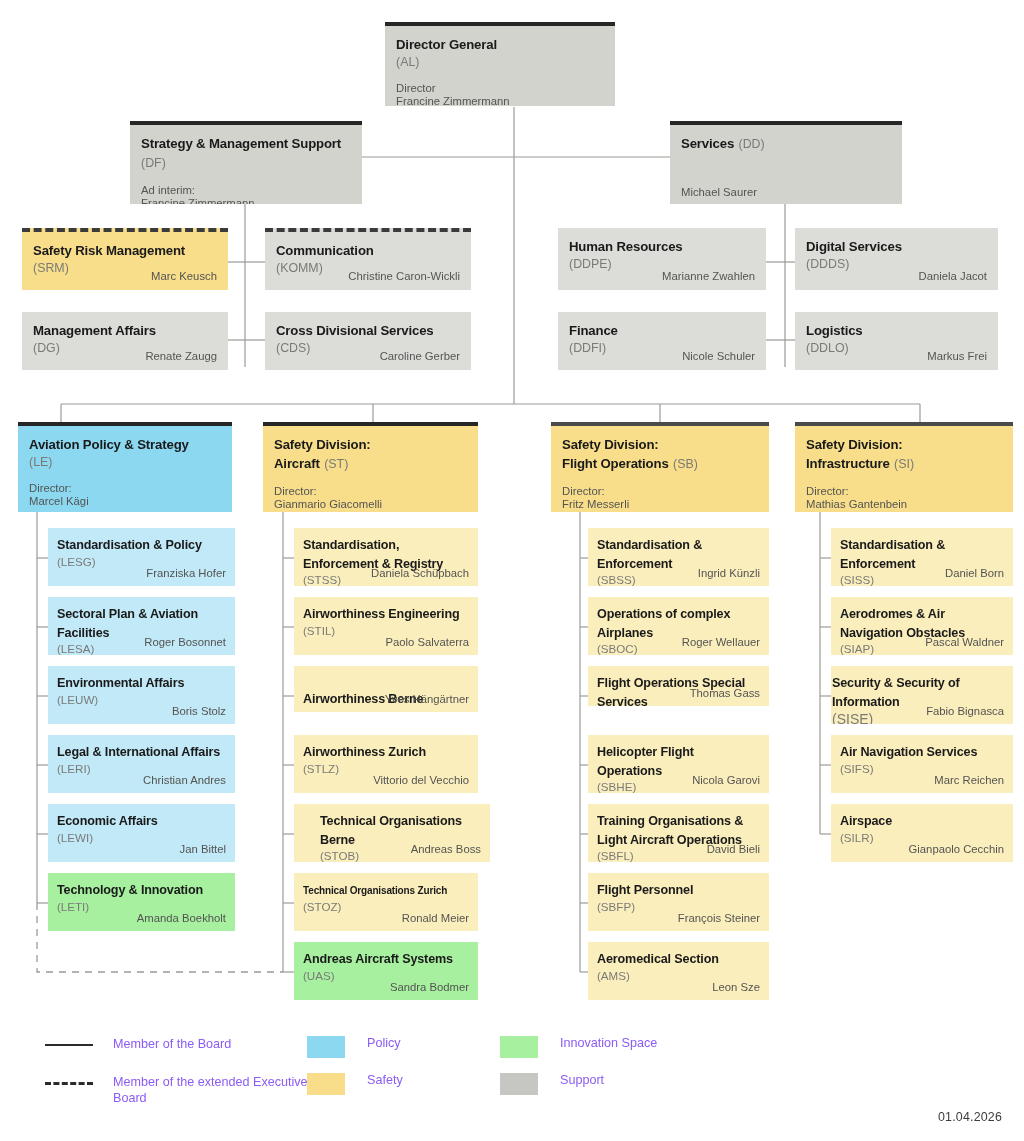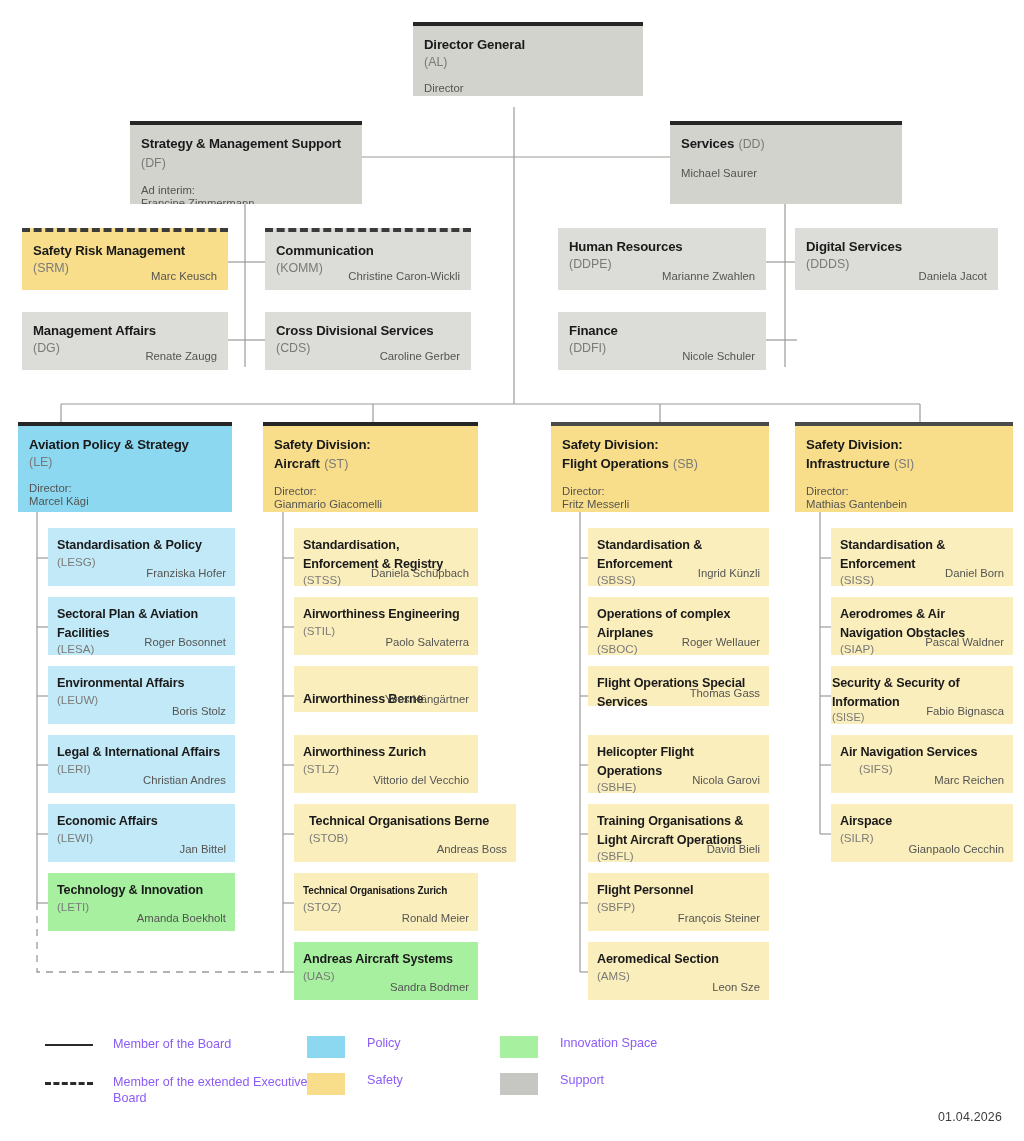--- a/index.html
+++ b/index.html
@@ -165,39 +165,39 @@
       <line x1="820" y1="696" x2="833" y2="696"></line>
       <line x1="820" y1="765" x2="833" y2="765"></line>
       <line x1="820" y1="834" x2="833" y2="834"></line>
     </g>
 
     <g stroke="#9a9a98" stroke-width="1.3" fill="none" stroke-dasharray="7 6">
       <path d="M37 903 L37 972 L283 972"></path>
     </g>
   </svg>
 
-  <div class="box c-support board-top" style="left:413px; top:22px; width:230px; height:74px;">
+  <div class="box c-support board-top" style="left:385px; top:22px; width:230px; height:84px;">
     <div><span class="title">Director General</span>
     </div>
     <div class="abbr-line">(AL)</div>
     <div class="role">Director</div>
     <div class="person">Francine Zimmermann</div>
   </div>
 
   <div class="box c-support board-top" style="left:130px; top:121px; width:232px; height:83px;">
     <div><span class="title">Strategy &amp; Management Support</span>
       <span class="abbr">(DF)</span></div>
     <div class="role">Ad interim:</div>
     <div class="person">Francine Zimmermann</div>
   </div>
 
   <div class="box c-support board-top" style="left:670px; top:121px; width:232px; height:83px;">
     <div><span class="title">Services</span>
       <span class="abbr">(DD)</span></div>
-    <div class="person" style="position:absolute; left:11px; bottom:24px;">Michael Saurer</div>
+    <div class="person" style="position:absolute; left:11px; bottom:5px;">Michael Saurer</div>
   </div>
 
   <div class="box c-safety ext-top" style="left:22px; top:228px; width:206px; height:62px;">
     <div><span class="title">Safety Risk Management</span></div>
     <div class="abbr-line">(SRM)</div>
     <div class="person-right">Marc Keusch</div>
   </div>
 
   <div class="box c-support-sub ext-top" style="left:265px; top:228px; width:206px; height:62px;">
     <div><span class="title">Communication</span></div>
@@ -228,20 +228,25 @@
     <div class="abbr-line">(DDDS)</div>
     <div class="person-right">Daniela Jacot</div>
   </div>
 
   <div class="box c-support-sub" style="left:558px; top:312px; width:208px; height:58px;">
     <div><span class="title">Finance</span></div>
     <div class="abbr-line">(DDFI)</div>
     <div class="person-right">Nicole Schuler</div>
   </div>
 
+  <div class="box c-support-sub" style="left:795px; top:312px; width:203px; height:58px;">
+    <div><span class="title">Logistics</span></div>
+    <div class="abbr-line">(DDLO)</div>
+    <div class="person-right">Markus Frei</div>
+  </div>
 
   <div class="box c-policy board-top" style="left:18px; top:422px; width:214px; height:90px;">
     <div><span class="title">Aviation Policy &amp; Strategy</span></div>
     <div class="abbr-line">(LE)</div>
     <div class="role">Director:</div>
     <div class="person">Marcel Kägi</div>
   </div>
 
   <div class="box c-safety board-top" style="left:263px; top:422px; width:215px; height:90px;">
     <div><span class="title" style="white-space:pre-line;">Safety Division:
@@ -311,21 +316,21 @@
       <div class="box c-safety-sub" style="left: 294px; top: 666px; width: 184px; height: 46px; padding: 23px 9px 6px;">
         <div><span class="title" style="font-size: 12.6px;">Airworthiness Berne</span></div>
         <div class="abbr-line" style="font-size: 11.6px;">(STLB)</div>
         <div class="person-right" style="right: 9px; bottom: 6px; margin-top: 48px;">Yves Hängärtner</div>
       </div>
       <div class="box c-safety-sub" style="left: 294px; top: 735px; width: 184px; height: 58px; padding: 7px 9px 6px;">
         <div><span class="title" style="font-size: 12.6px;">Airworthiness Zurich</span></div>
         <div class="abbr-line" style="font-size: 11.6px;">(STLZ)</div>
         <div class="person-right" style="right: 9px; bottom: 6px;">Vittorio del Vecchio</div>
       </div>
-      <div class="box c-safety-sub" style="left: 294px; top: 804px; width: 222px; height: 58px; padding: 7px 15px 6px;">
+      <div class="box c-safety-sub" style="left: 294px; top: 804px; width: 196px; height: 58px; padding: 7px 26px 6px;">
         <div><span class="title" style="font-size: 12.6px;">Technical Organisations Berne</span></div>
         <div class="abbr-line" style="font-size: 11.6px;">(STOB)</div>
         <div class="person-right" style="right: 9px; bottom: 6px;">Andreas Boss</div>
       </div>
       <div class="box c-safety-sub" style="left: 294px; top: 873px; width: 184px; height: 58px; padding: 7px 9px 6px;">
         <div><span class="title" style="font-size: 10px;">Technical Organisations Zurich</span></div>
         <div class="abbr-line" style="font-size: 11.6px;">(STOZ)</div>
         <div class="person-right" style="right: 9px; bottom: 6px;">Ronald Meier</div>
       </div>
       <div class="box c-innov" style="left: 294px; top: 942px; width: 184px; height: 58px; padding: 7px 9px 6px;">
@@ -373,26 +378,26 @@
         <div class="abbr-line" style="font-size: 11.6px;">(SISS)</div>
         <div class="person-right" style="right: 9px; bottom: 6px;">Daniel Born</div>
       </div>
       <div class="box c-safety-sub" style="left: 831px; top: 597px; width: 182px; height: 58px; padding: 7px 9px 6px;">
         <div><span class="title" style="font-size: 12.6px;">Aerodromes &amp; Air Navigation Obstacles</span></div>
         <div class="abbr-line" style="font-size: 11.6px;">(SIAP)</div>
         <div class="person-right" style="right: 9px; bottom: 6px;">Pascal Waldner</div>
       </div>
       <div class="box c-safety-sub" style="left: 831px; top: 666px; width: 182px; height: 58px; padding: 7px 1px 6px;">
         <div><span class="title" style="font-size: 12.6px;">Security &amp; Security of Information</span></div>
-        <div class="abbr-line" style="font-size: 11px;">(SISE)</div>
+        <div class="abbr-line" style="font-size: 14px;">(SISE)</div>
         <div class="person-right" style="right: 9px; bottom: 6px;">Fabio Bignasca</div>
       </div>
       <div class="box c-safety-sub" style="left: 831px; top: 735px; width: 182px; height: 58px; padding: 7px 9px 6px;">
         <div><span class="title" style="font-size: 12.6px;">Air Navigation Services</span></div>
-        <div class="abbr-line" style="font-size: 11.6px; margin-left: 19px;">(SIFS)</div>
+        <div class="abbr-line" style="font-size: 11.6px;">(SIFS)</div>
         <div class="person-right" style="right: 9px; bottom: 6px;">Marc Reichen</div>
       </div>
       <div class="box c-safety-sub" style="left: 831px; top: 804px; width: 182px; height: 58px; padding: 7px 9px 6px;">
         <div><span class="title" style="font-size: 12.6px;">Airspace</span></div>
         <div class="abbr-line" style="font-size: 11.6px;">(SILR)</div>
         <div class="person-right" style="right: 9px; bottom: 6px;">Gianpaolo Cecchin</div>
       </div>
     </div>
 
   <div id="legend">

